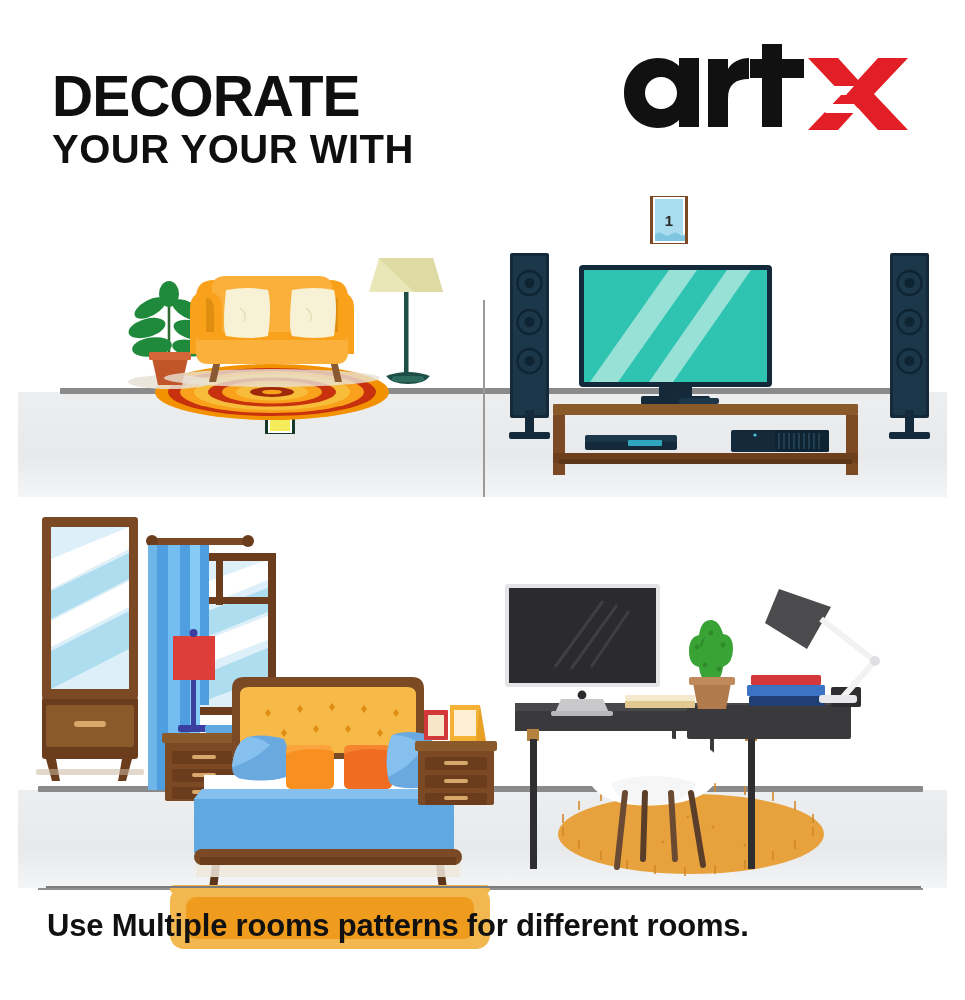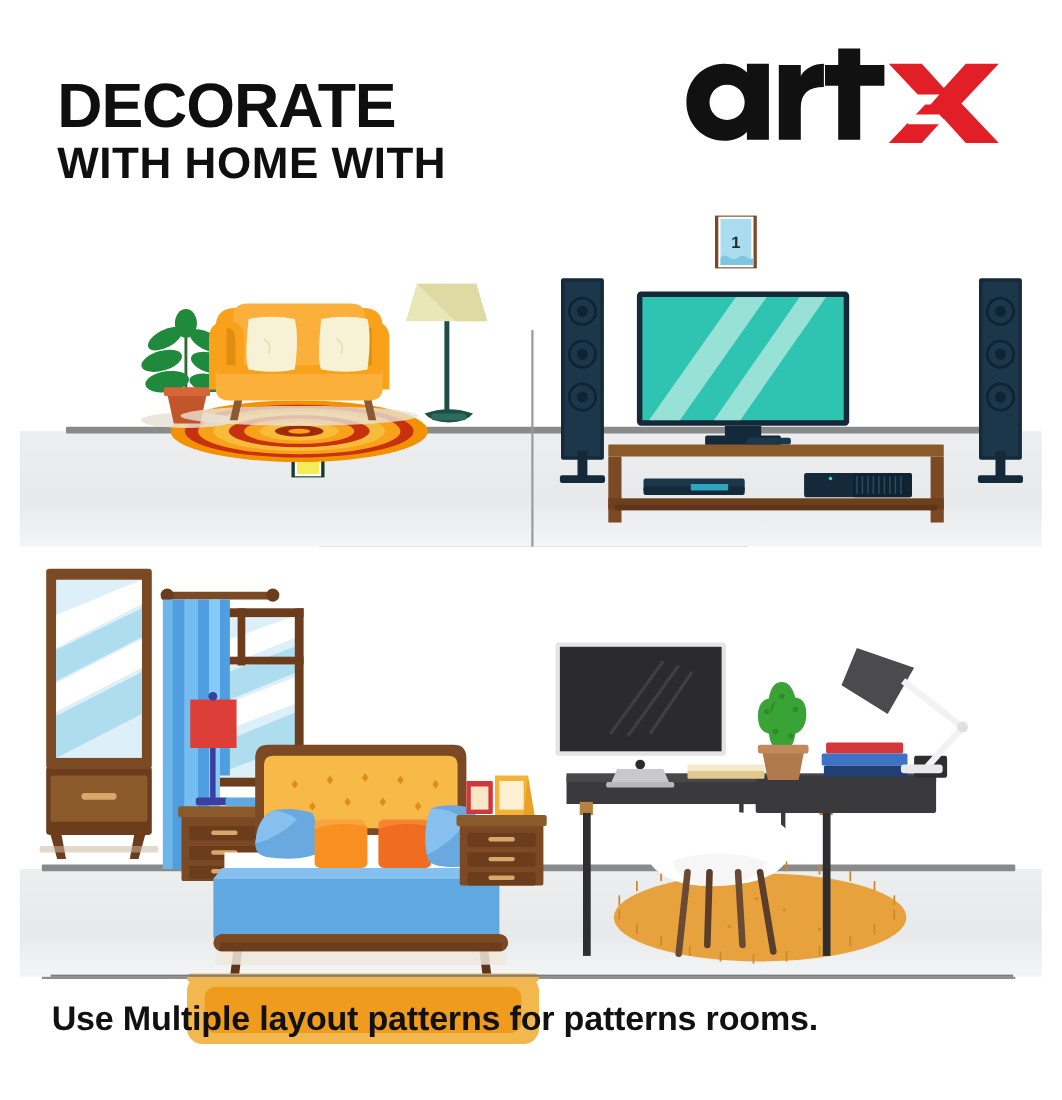--- a/index.html
+++ b/index.html
@@ -59,21 +59,21 @@
 </style>
 </head>
 <body>
 
 <div class="stage">
 
   <div id="header">
 
     <div id="headline">
       <div class="l1">DECORATE</div>
-      <div class="l2">WITH HOME WITH</div>
+      <div class="l2">YOUR YOUR WITH</div>
     </div>
 
     <div id="logo">
       <svg width="300" height="96" viewBox="0 0 300 96">
 
         <g fill="#111111">
           <path d="M46 14c-19 0-34 15-34 35s15 35 34 35c9 0 16-3 21-8v7h20V14H67v8c-5-5-12-8-21-8z
                    M49 33c9 0 16 7 16 16s-7 16-16 16-16-7-16-16 7-16 16-16z"></path>
         </g>
 
@@ -543,16 +543,16 @@
           <circle cx="392" cy="164" r="5" fill="#e0e0e2"></circle>
           <rect x="336" y="198" width="38" height="8" rx="3" fill="#e8e8ea"></rect>
         </g>
       </svg>
     </div>
 
   </div>
 
   <div id="caption">
     <div class="rule"></div>
-    <div class="txt">Use Multiple layout patterns for patterns rooms.</div>
+    <div class="txt">Use Multiple rooms patterns for different rooms.</div>
   </div>
 
 </div>
 
 </body></html>

